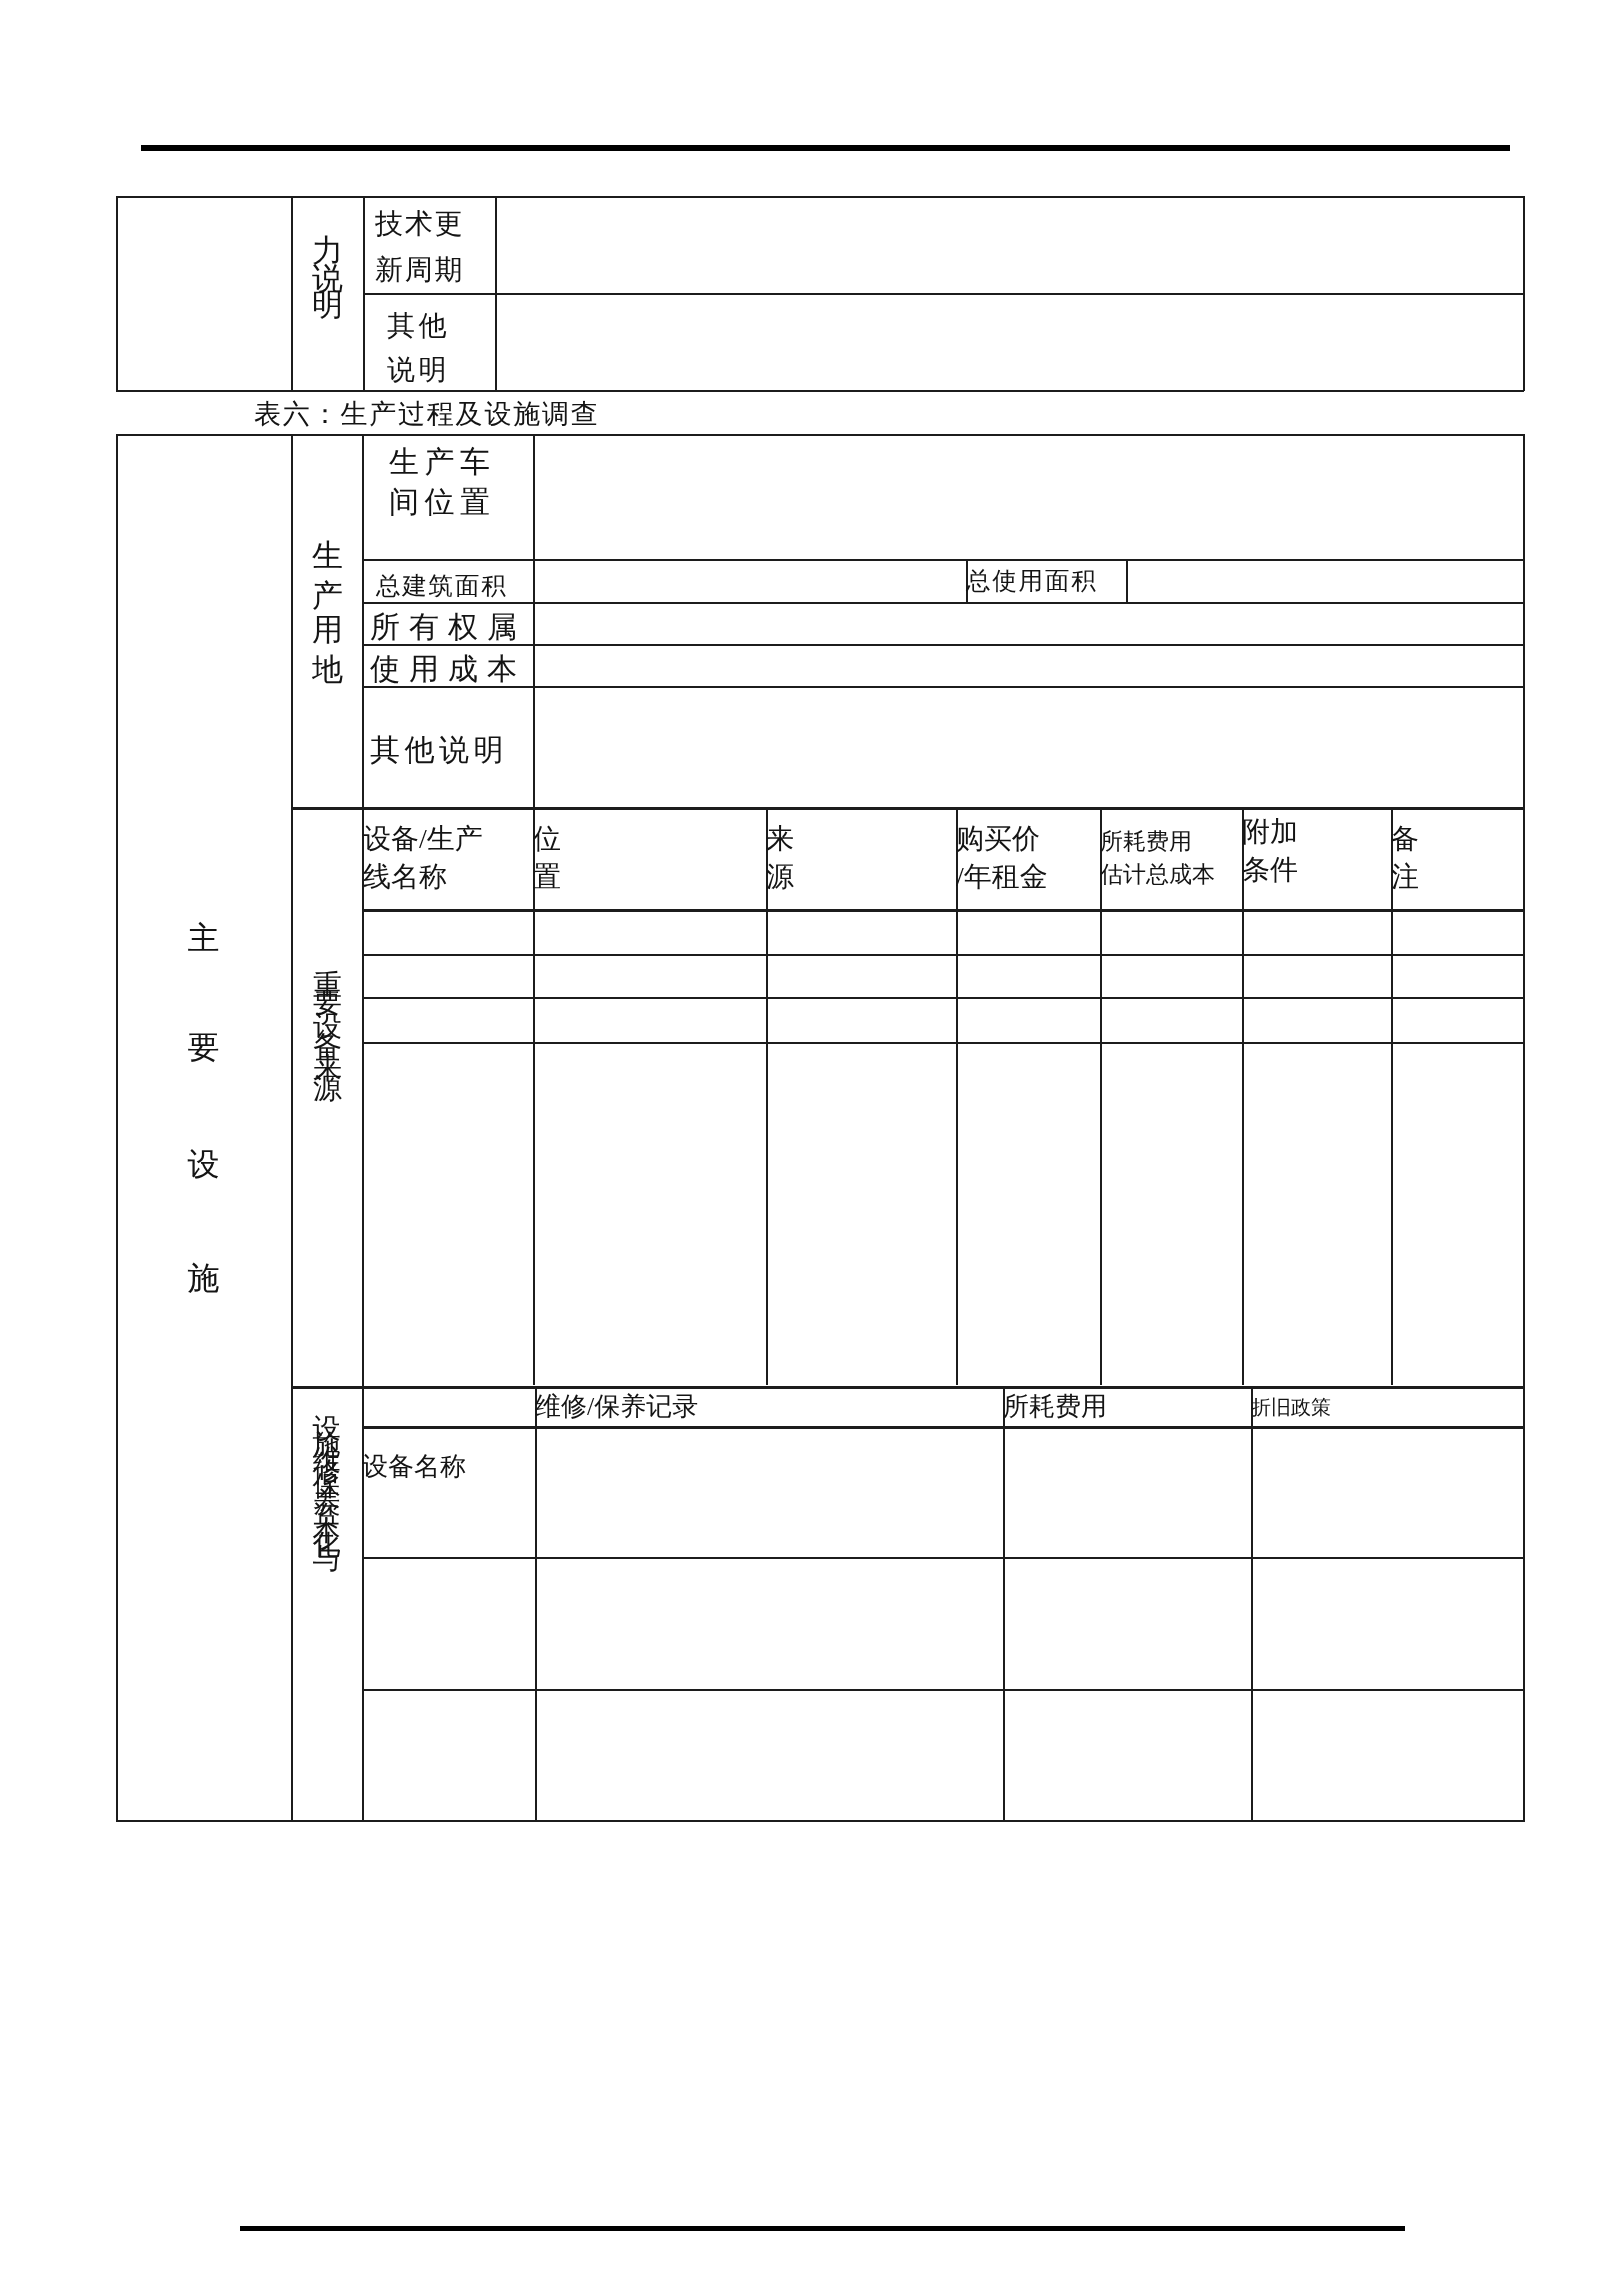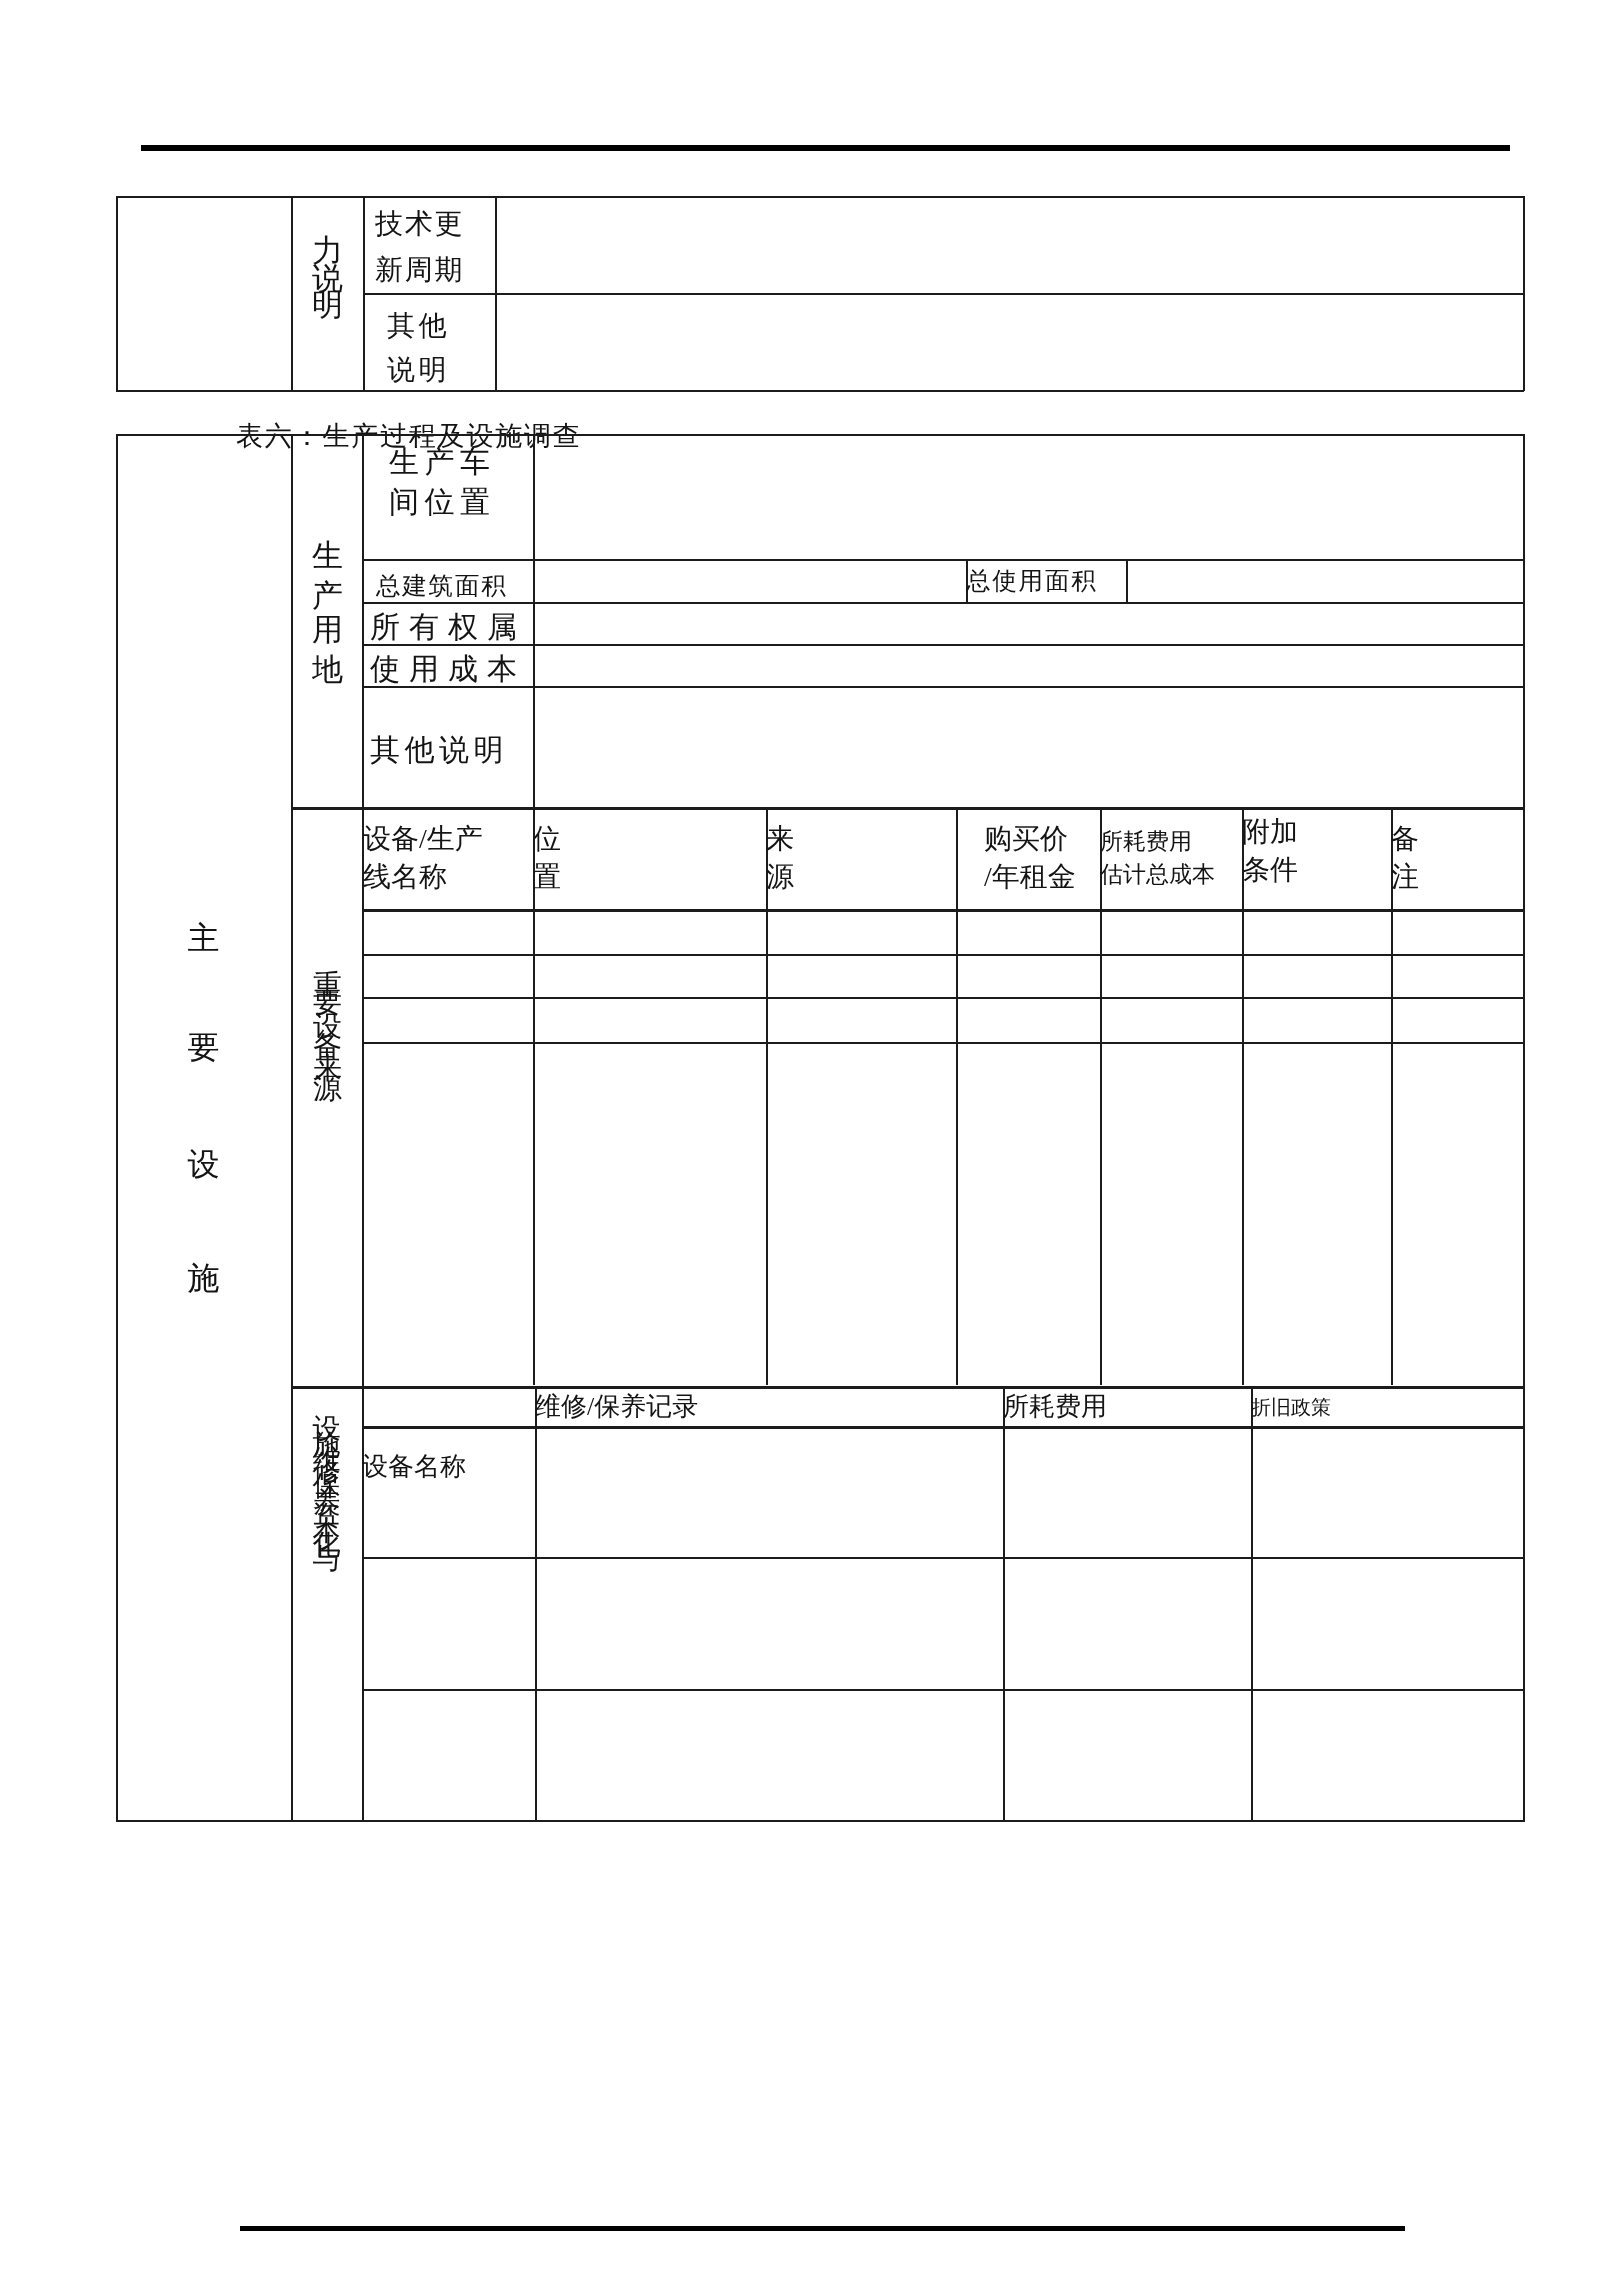--- a/index.html
+++ b/index.html
@@ -47,21 +47,21 @@
   <div class="vl" style="left:363px;top:196px;height:195px;"></div>
   <div class="vl" style="left:495px;top:196px;height:195px;"></div>
   <div class="vl" style="left:1523px;top:196px;height:195px;"></div>
 
   <div class="vtext" style="left:312px;top:210px;font-size:31px;letter-spacing:28px;">力说明</div>
   <div class="txt" style="left:375px;top:205px;font-size:28px;letter-spacing:1.8px;">技术更</div>
   <div class="txt" style="left:375px;top:251px;font-size:28px;letter-spacing:1.8px;">新周期</div>
   <div class="txt" style="left:387px;top:307px;font-size:28px;letter-spacing:3.6px;">其他</div>
   <div class="txt" style="left:387px;top:351px;font-size:28px;letter-spacing:3.6px;">说明</div>
 
-  <div class="txt" style="left:236px;top:396px;font-size:27px;letter-spacing:1.8px;margin-top:22px;">表六：生产过程及设施调查</div>
+  <div class="txt" style="left:254px;top:396px;font-size:27px;letter-spacing:1.8px;">表六：生产过程及设施调查</div>
 
   <div class="hl" style="left:116px;top:434px;width:1408px;"></div>
   <div class="hl" style="left:116px;top:1820px;width:1408px;"></div>
   <div class="vl" style="left:116px;top:434px;height:1388px;"></div>
   <div class="vl" style="left:1523px;top:434px;height:1388px;"></div>
   <div class="vl" style="left:291px;top:434px;height:1388px;"></div>
   <div class="vl" style="left:362px;top:434px;height:1388px;"></div>
 
   <div class="vtext" style="left:188px;top:894px;font-size:32px;letter-spacing:114px;">主要设施</div>
 
@@ -105,21 +105,21 @@
     <span>线名称</span>
   </div>
   <div class="hcell" style="left:533px;top:807px;width:233px;height:102px;font-size:28px;">
     <span>位</span>
     <span>置</span>
   </div>
   <div class="hcell" style="left:766px;top:807px;width:191px;height:102px;font-size:28px;">
     <span>来</span>
     <span>源</span>
   </div>
-  <div class="hcell" style="left:956px;top:807px;width:144px;height:102px;font-size:28px;padding-left:28px;">
+  <div class="hcell" style="left:956px;top:807px;width:144px;height:102px;font-size:28px;">
     <span>购买价</span>
     <span>/年租金</span>
   </div>
   <div class="hcell small" style="left:1100px;top:807px;width:142px;height:102px;font-size:23px;">
     <span>所耗费用</span>
     <span>估计总成本</span>
   </div>
   <div class="hcell" style="left:1242px;top:807px;width:149px;height:88px;font-size:28px;">
     <span>附加</span>
     <span>条件</span>

